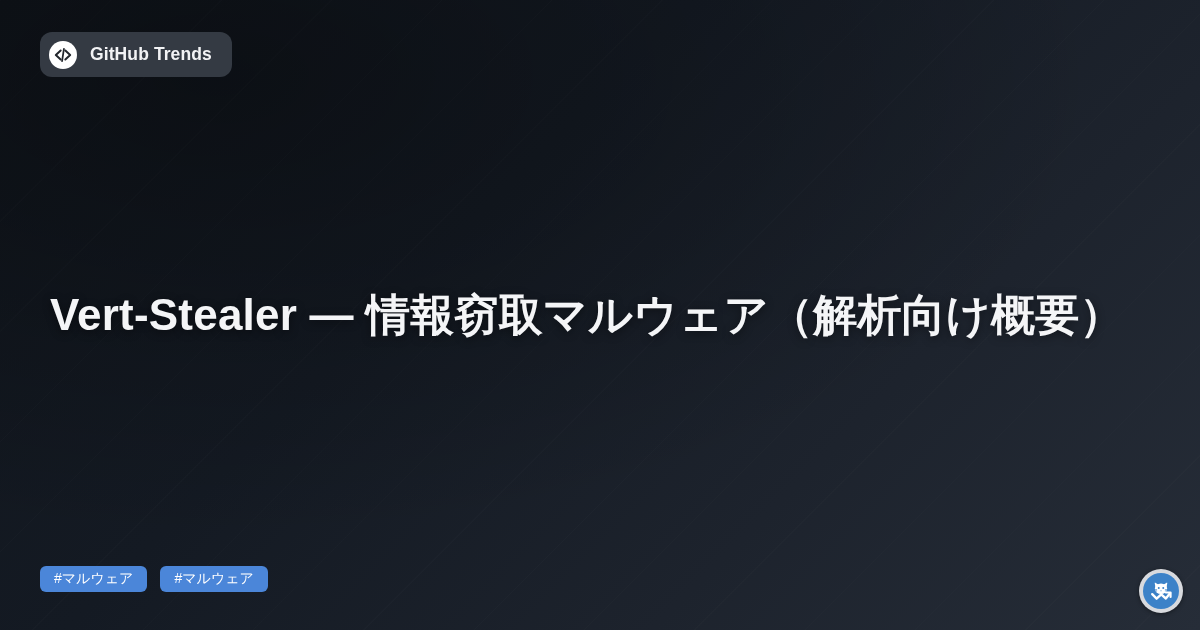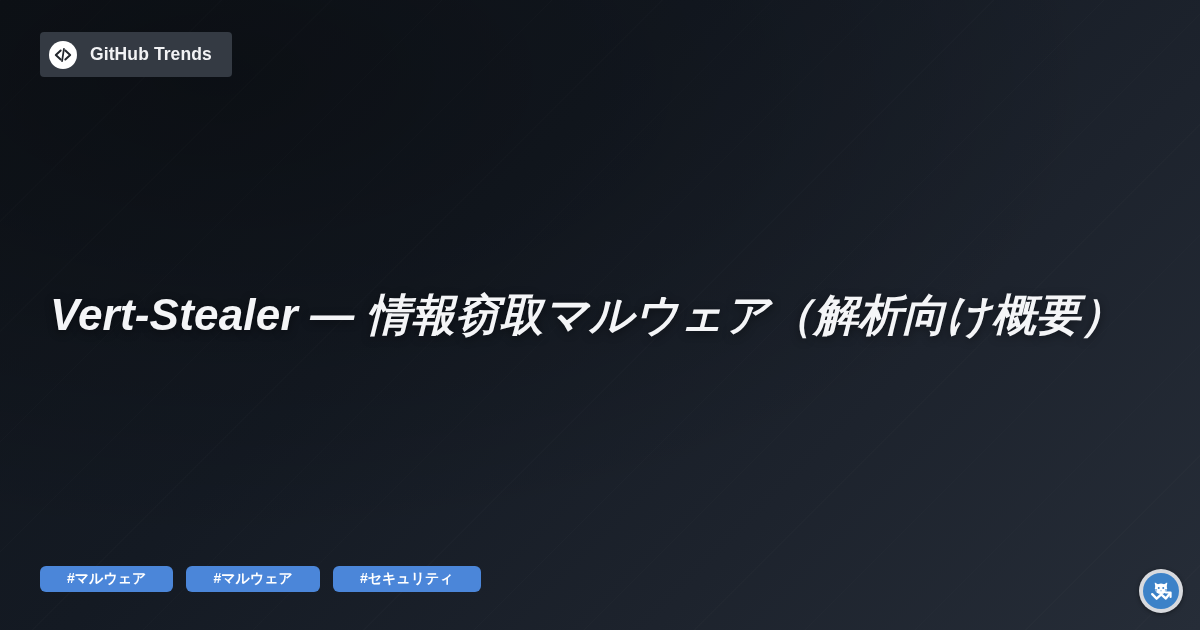--- a/index.html
+++ b/index.html
@@ -41,21 +41,21 @@
   .source-badge{
     position:absolute;
     left:40px;
     top:32px;
     height:45px;
     display:flex;
     align-items:center;
     gap:13px;
     padding:0 20px 0 9px;
     background:#343a43;
-    border-radius:4px;
+    border-radius:12px;
   }
   .badge-icon{
     width:28px;
     height:28px;
     border-radius:50%;
     background:#ffffff;
     display:flex;
     align-items:center;
     justify-content:center;
     flex:0 0 auto;
@@ -78,38 +78,37 @@
     height:630px;
     display:flex;
     align-items:center;
     font-size:44px;
     line-height:1.32;
     font-weight:bold;
     color:#f4f5f7;
     letter-spacing:0.2px;
     text-shadow:0 2px 10px rgba(0,0,0,0.45);
     pointer-events:none;
-    font-style:italic;
   }
 
   
   .tag-row{
     position:absolute;
     left:40px;
     bottom:38px;
     display:flex;
     gap:13px;
     align-items:center;
   }
   .tag{
     background:#4b86d9;
     color:#ffffff;
     font-size:14px;
-    font-weight:bold;
-    padding:4px 27px 5px;
+    font-weight:normal;
+    padding:4px 14px 5px;
     border-radius:6px;
     white-space:nowrap;
     line-height:1.25;
   }
 
   
   .corner-logo{
     position:absolute;
     right:17px;
     bottom:17px;
@@ -150,21 +149,20 @@
       </svg>
     </span>
     <span class="badge-label">GitHub Trends</span>
   </div>
 
   <h1 class="title">Vert-Stealer — 情報窃取マルウェア（解析向け概要）</h1>
 
   <div class="tag-row">
     <span class="tag">#マルウェア</span>
     <span class="tag">#マルウェア</span>
-    <span class="tag">#セキュリティ</span>
   </div>
 
   <div class="corner-logo">
     <span class="disc">
       <svg width="30" height="30" viewBox="0 0 32 32" aria-hidden="true">
 
         <path d="M9 8.2 10.2 13.2 9 8.2Z" fill="#ffffff"></path>
         <path d="M9.3 7.6 C9.2 7.2 9.6 6.9 9.9 7.1 L13.1 9.1 L13.4 9.9 L10.1 12.2 Z" fill="#ffffff"></path>
         <path d="M22.7 7.6 C22.8 7.2 22.4 6.9 22.1 7.1 L18.9 9.1 L18.6 9.9 L21.9 12.2 Z" fill="#ffffff"></path>
         <ellipse cx="16" cy="13.6" rx="6.6" ry="5.6" fill="#ffffff"></ellipse>

